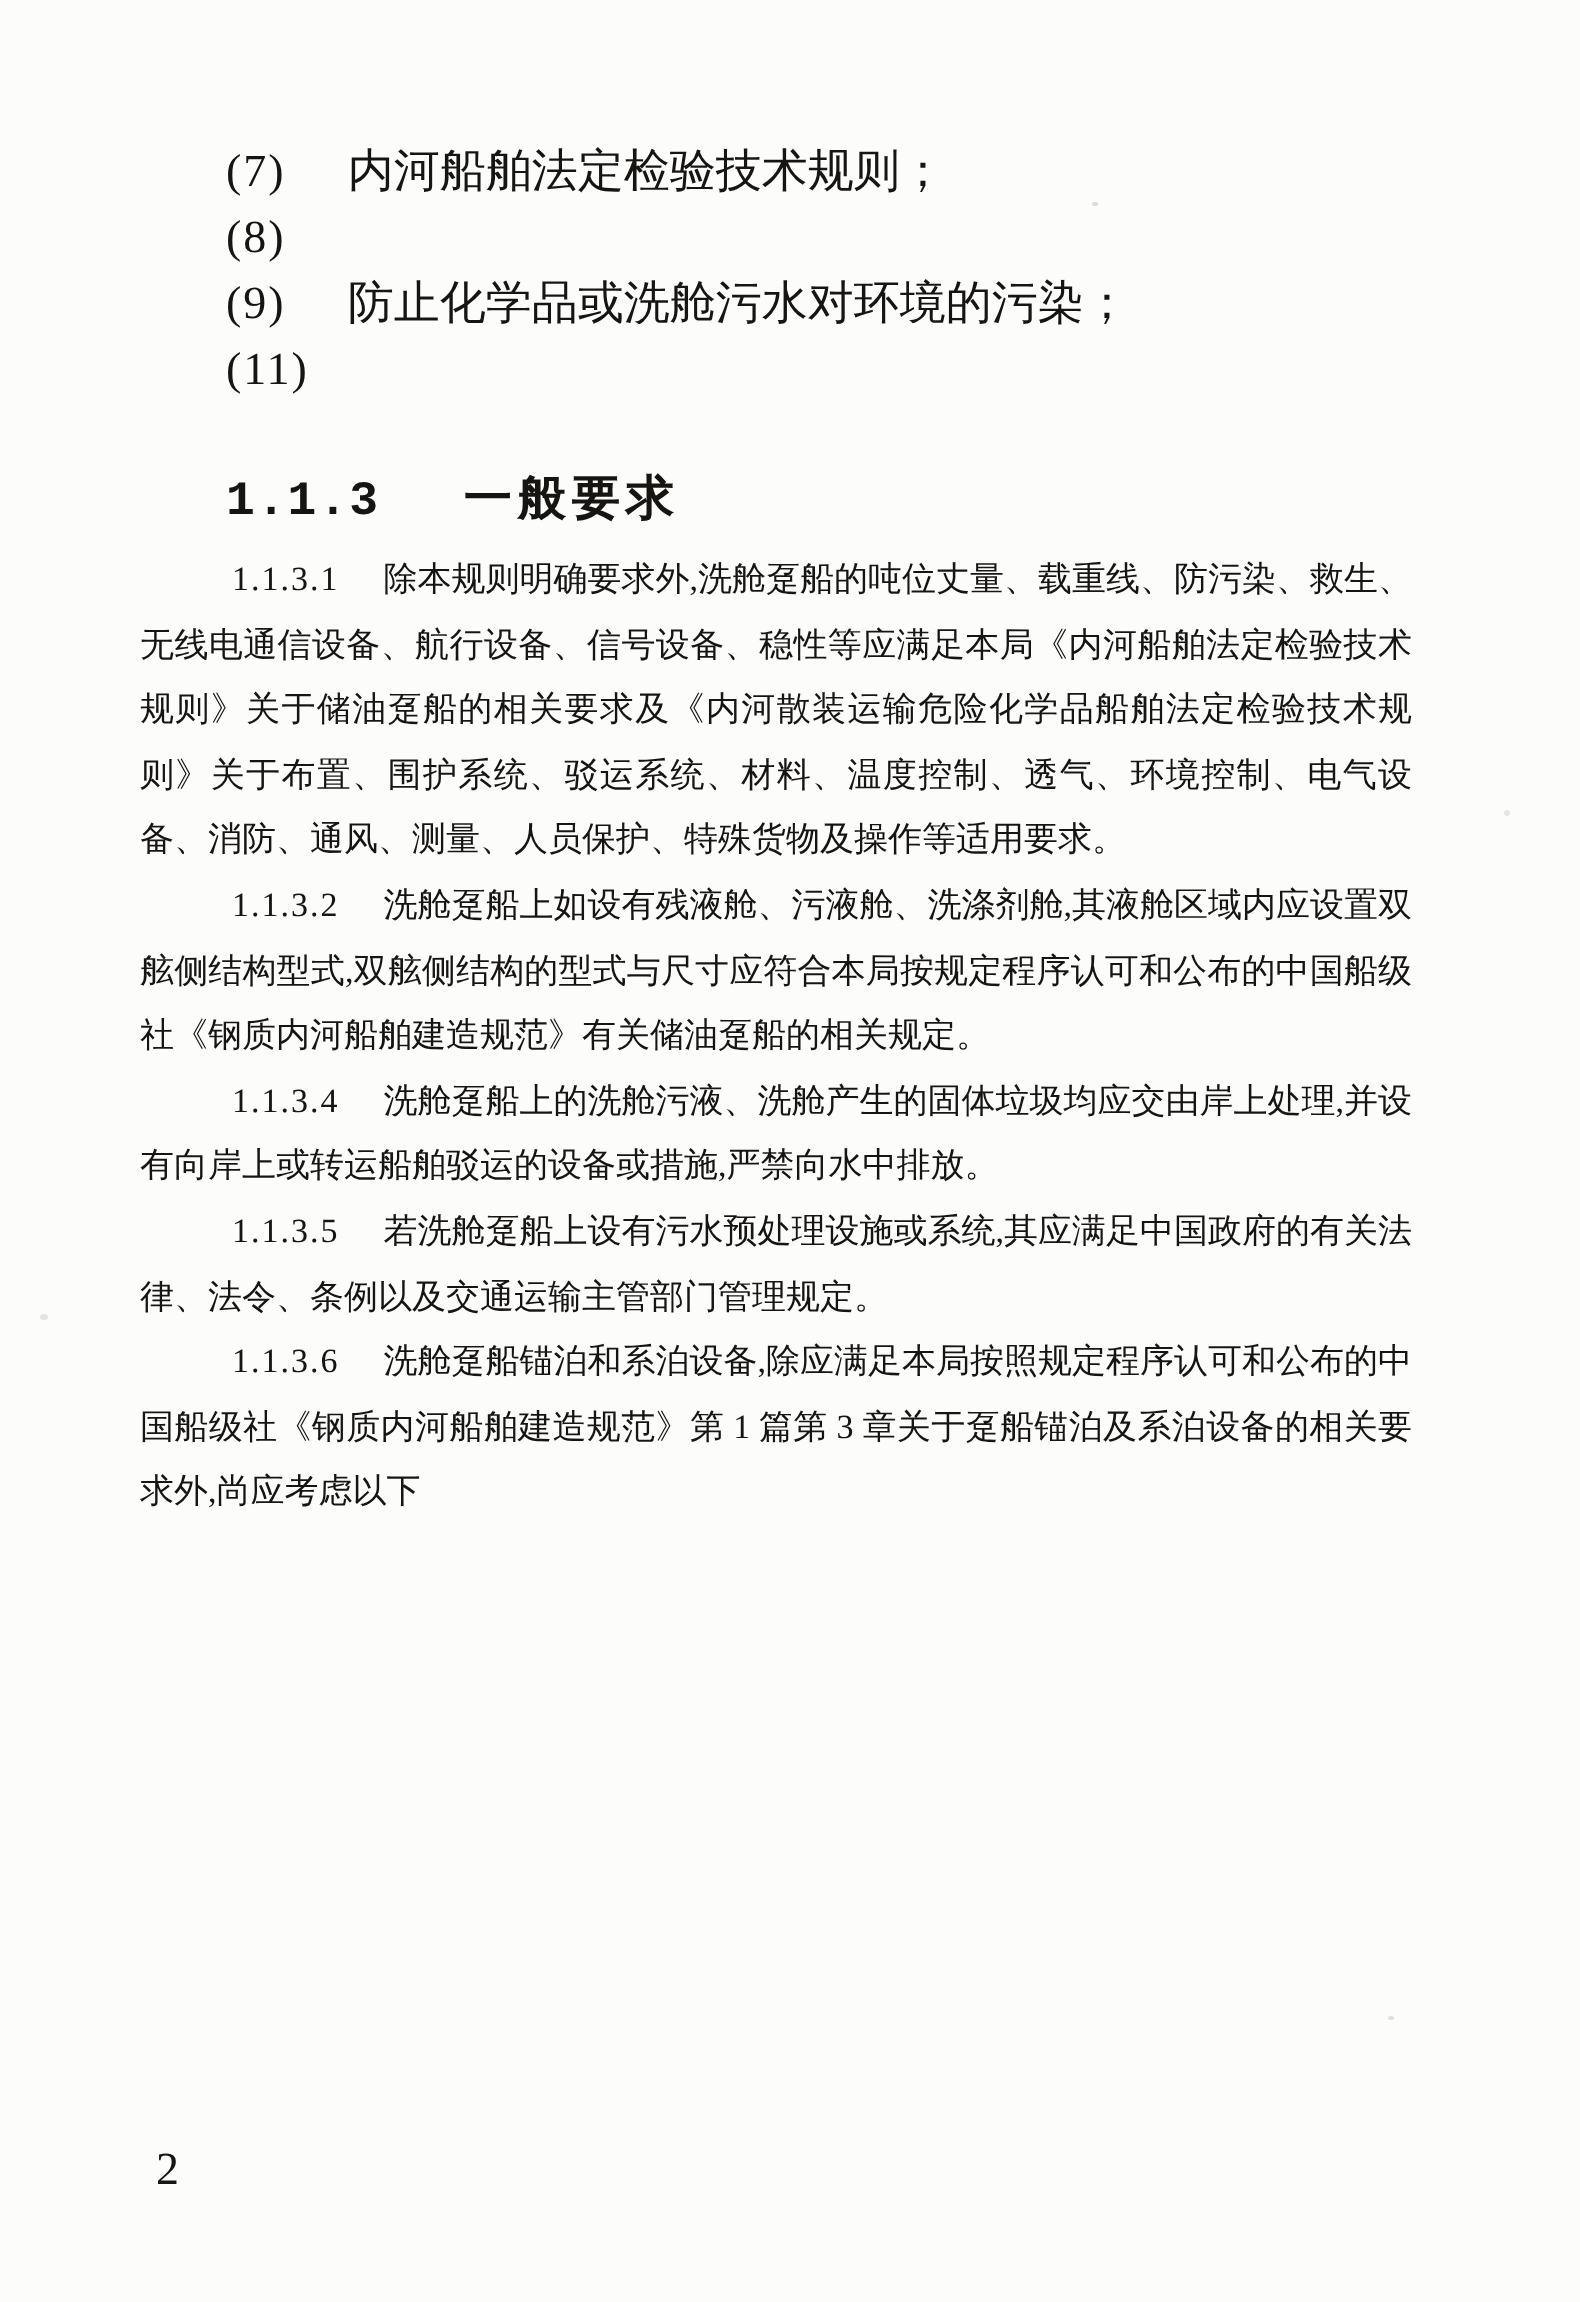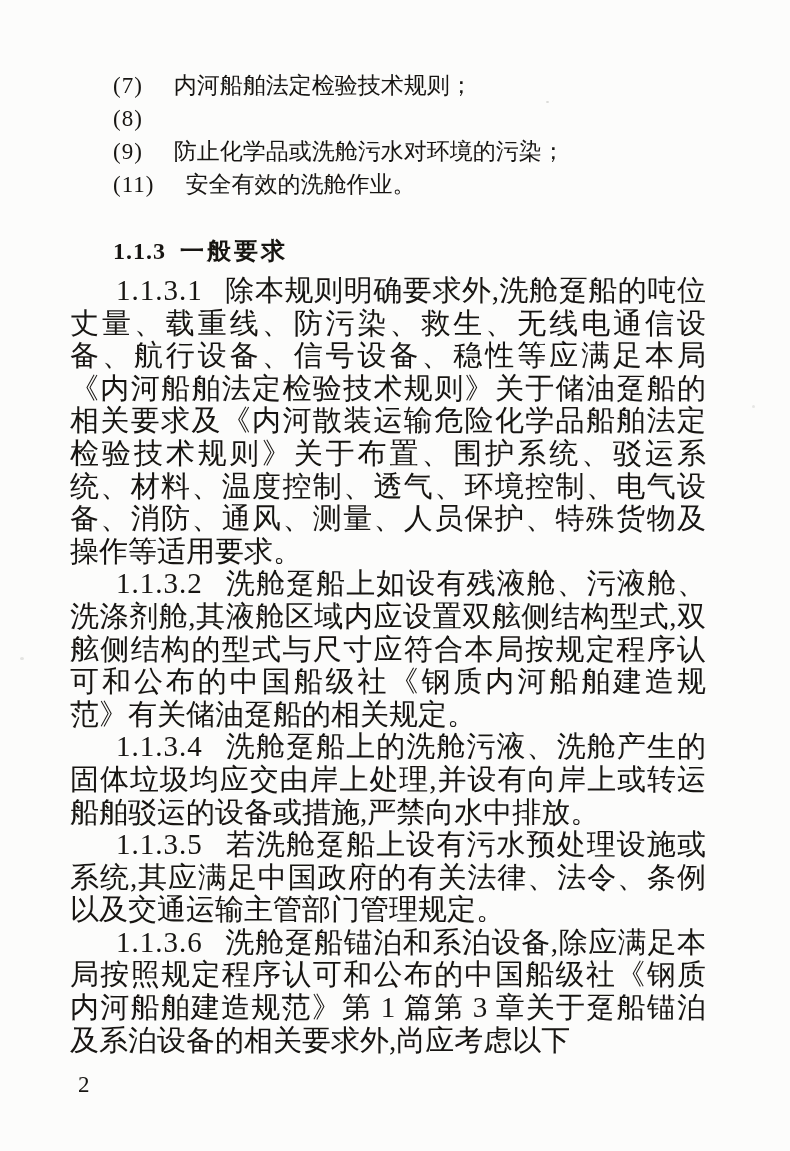--- a/index.html
+++ b/index.html
@@ -40,34 +40,34 @@
 
   
   .section-heading {
     margin: 33px 0 6px 43px;
     font-size: 24px;
     line-height: 33px;
     font-weight: bold;
     white-space: nowrap;
   }
   .sec-num {
-    font-family: Liberation Serif, serif;
+    font-family: Liberation Mono, monospace;
     letter-spacing: 1px;
-    margin-right: 8px;
+    margin-right: 36px;
   }
   .sec-title {
-    font-family: Liberation Sans, sans-serif;
+    font-family: Liberation Mono, monospace;
     letter-spacing: 3px;
     text-align: center;
   }
 
   
   .para {
     margin: 0;
-    font-size: 29px;
+    font-size: 17px;
     line-height: 32.6px;
     text-align: justify;
     text-indent: 46px;
   }
   .pnum { letter-spacing: 1px; margin-right: 22px; }
 
   .page-number {
     position: absolute;
     left: 78px;
     top: 1070px;
@@ -93,21 +93,20 @@
       </li>
       <li>
         <span class="lnum">(8)</span>
       </li>
       <li>
         <span class="lnum">(9)</span>
         <span>防止化学品或洗舱污水对环境的污染；</span>
       </li>
       <li>
         <span class="lnum">(11)</span>
-        <span>安全有效的洗舱作业。</span>
       </li>
     </ul>
 
     <h3 class="section-heading">
       <span class="sec-num">1.1.3</span>
       <span class="sec-title">一般要求</span>
     </h3>
 
     <p class="para">
       <span class="pnum">1.1.3.1</span><span>除本规则明确要求外,洗舱趸船的吨位丈量、载重线、防污染、救生、无线电通信设备、航行设备、信号设备、稳性等应满足本局《内河船舶法定检验技术规则》关于储油趸船的相关要求及《内河散装运输危险化学品船舶法定检验技术规则》关于布置、围护系统、驳运系统、材料、温度控制、透气、环境控制、电气设备、消防、通风、测量、人员保护、特殊货物及操作等适用要求。</span>

